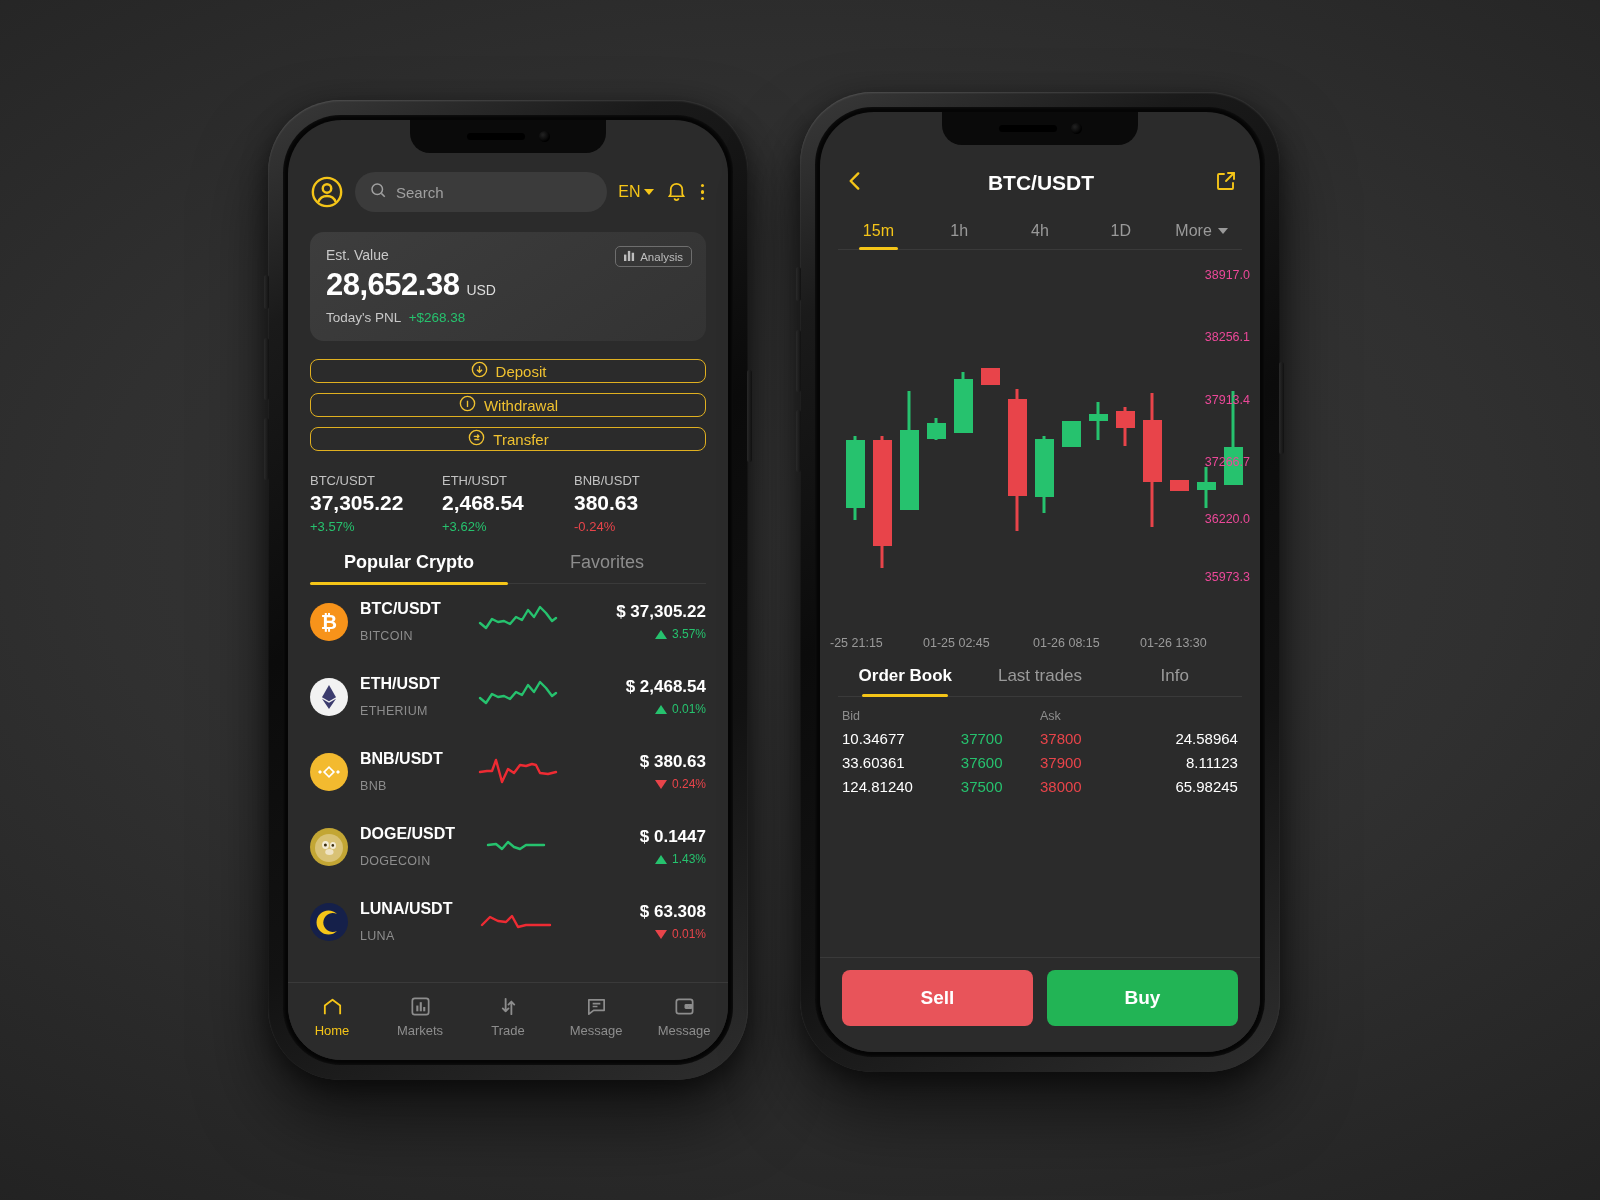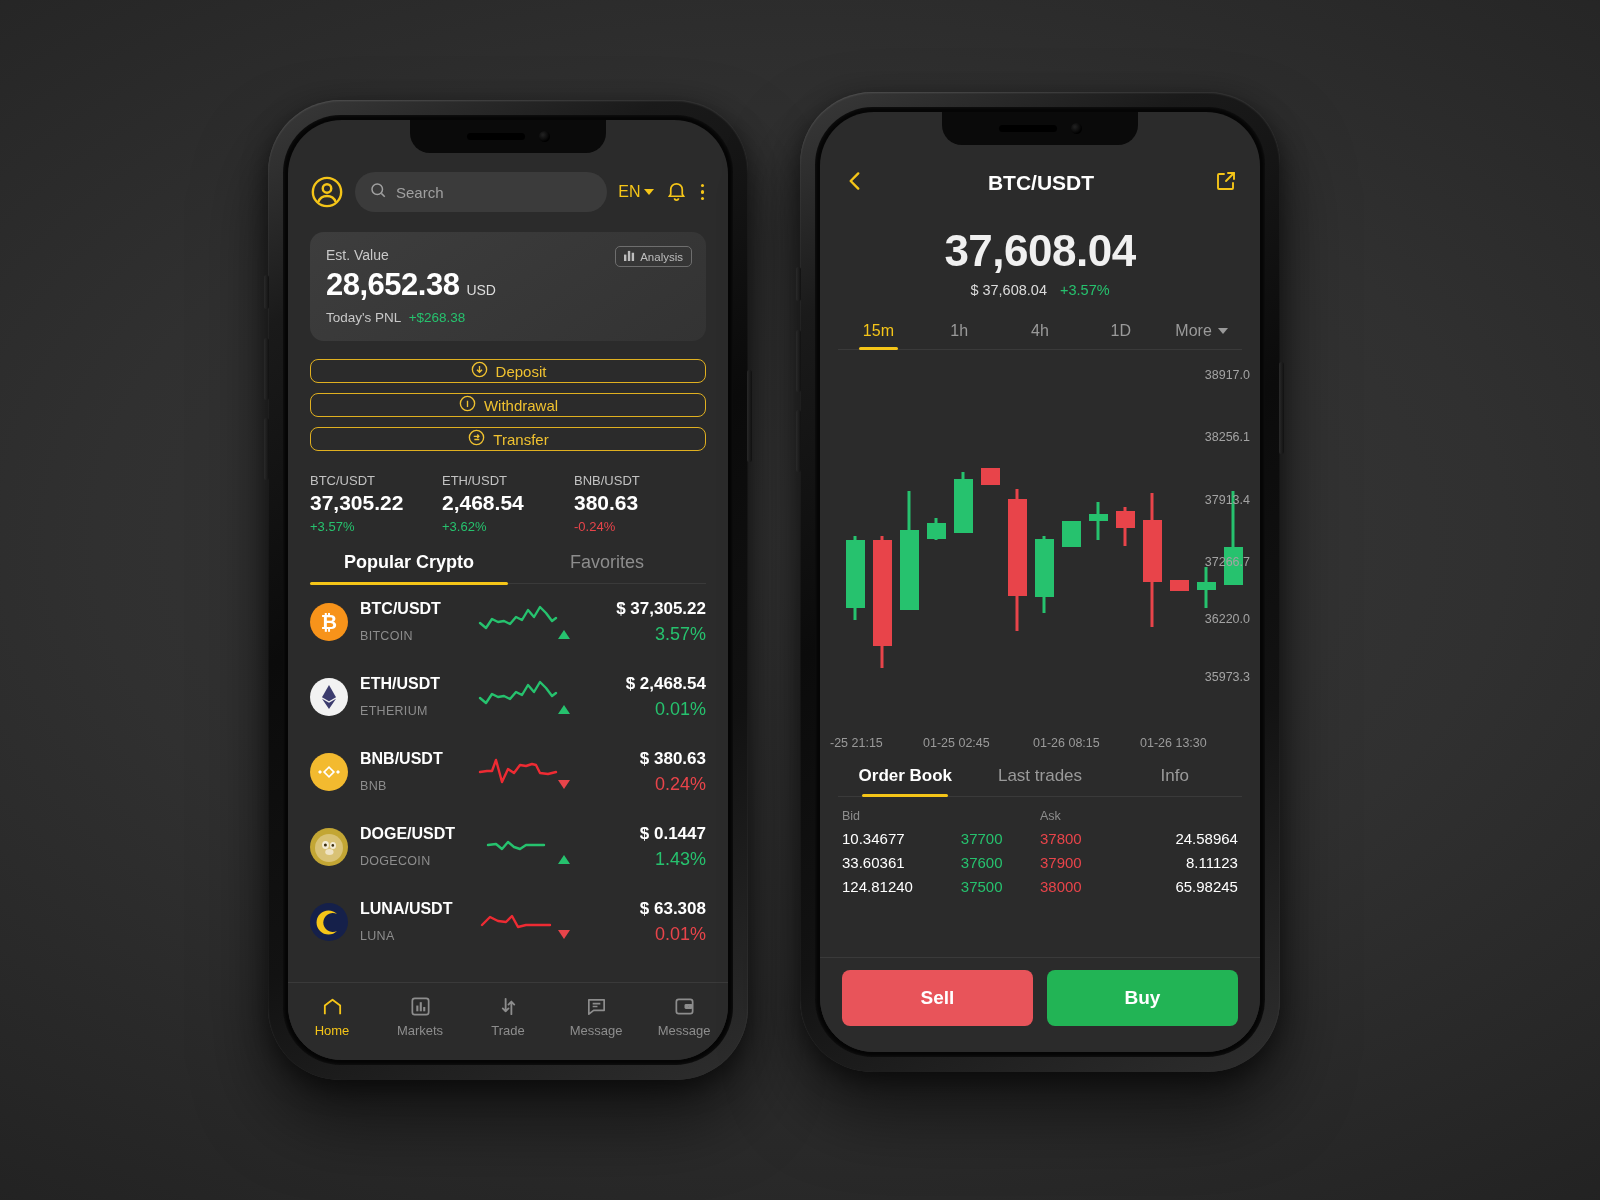--- a/index.html
+++ b/index.html
@@ -129,22 +129,22 @@
 
   .clist { flex: 1; padding: 0 22px; overflow: hidden; }
   .crow { display: flex; align-items: center; height: 75px; }
   .coin { width: 38px; height: 38px; border-radius: 50%; flex: none; }
   .cname { margin-left: 12px; width: 118px; }
   .cname .s { color: #fff; font-size: 16px; font-weight: bold; }
   .cname .n { color: #8d8d8d; font-size: 12.5px; margin-top: 11px; letter-spacing: .3px; }
   .spark { width: 80px; flex: none; }
   .cprice { flex: 1; text-align: right; }
   .cprice .pv { color: #fff; font-size: 17px; font-weight: bold; }
-  .cprice .pc { font-size: 18px; margin-top: 5px; display: flex; align-items: center;
-                justify-content: space-between; gap: 5px; }
+  .cprice .pc { font-size: 12px; margin-top: 5px; display: flex; align-items: center;
+                justify-content: flex-end; gap: 5px; }
   .tri-up { width:0;height:0;border-left:6px solid transparent;border-right:6px solid transparent;
             border-bottom:9px solid #26c26e; }
   .tri-dn { width:0;height:0;border-left:6px solid transparent;border-right:6px solid transparent;
             border-top:9px solid #e8444a; }
 
   .navbar {
     height: 78px; border-top: 1px solid #3a3a3a; background: #2b2b2b;
     display: flex; align-items: flex-start; padding-top: 10px;
   }
   .nav { flex: 1; text-align: center; color: #8d8d8d; font-size: 13px; }
@@ -166,21 +166,21 @@
            border-bottom: 1px solid #3a3a3a; }
   .tf { flex: 1; text-align: center; padding-bottom: 9px; font-size: 16px; color: #9a9a9a; position: relative; }
   .tf.on { color: #f5c518; }
   .tf.on::after { content:""; position:absolute; left:26%; right:26%; bottom:-1px; height:3px;
                   background:#f5c518; border-radius:2px; }
   .tf.more { display: flex; align-items: center; justify-content: center; gap: 6px; }
 
   .chart { position: relative; height: 370px; }
   .chart svg { display: block; }
   .ylabs { position: absolute; right: 10px; top: 0; height: 100%; width: 80px; }
-  .ylab { position: absolute; right: 0; color: #a3a3a3; font-size: 12.5px; }
+  .ylab { position: absolute; right: 0; color: #ec4899; font-size: 12.5px; }
   .xlabs { position: relative; height: 26px; }
   .xlab { position: absolute; color: #9a9a9a; font-size: 12.5px; top: 16px; }
 
   .obtabs { display: flex; margin: 8px 18px 0 18px; border-bottom: 1px solid #3a3a3a; }
   .obtab { flex: 1; text-align: center; padding-bottom: 10px; font-size: 17px; color: #9a9a9a; position: relative; margin-top: 12px; }
   .obtab.on { color: #fff; font-weight: bold; }
   .obtab.on::after { content:""; position:absolute; left:18%; right:18%; bottom:-1px; height:3px;
                      background:#f5c518; border-radius:2px; }
 
   .obook { padding: 0 22px; flex: 1; overflow: hidden; }
@@ -544,27 +544,20 @@
           <div class="r-title">BTC/USDT</div>
           <span>
             <svg viewBox="0 0 24 24" width="24" height="24" fill="none" stroke="#f5c518" stroke-width="1.9" stroke-linecap="round" stroke-linejoin="round">
               <path d="M14 4h6v6"></path>
                 <path d="M20 4l-8 8"></path>
               <path d="M19 14v5a1 1 0 0 1-1 1H5a1 1 0 0 1-1-1V6a1 1 0 0 1 1-1h5"></path>
             </svg>
           </span>
         </div>
 
-        <div class="big-price">
-          <div class="v">37,608.04</div>
-          <div class="sub">
-            <span>$ 37,608.04</span>
-            <span class="pc">+3.57%</span>
-          </div>
-        </div>
 
         <div class="tfrow">
           <div class="tf on">15m</div>
           <div class="tf">1h</div>
           <div class="tf">4h</div>
           <div class="tf">1D</div>
           <div class="tf more">
             <span>More</span>
             <i class="caret-d" style="border-top-color:#9a9a9a"></i>
           </div>

